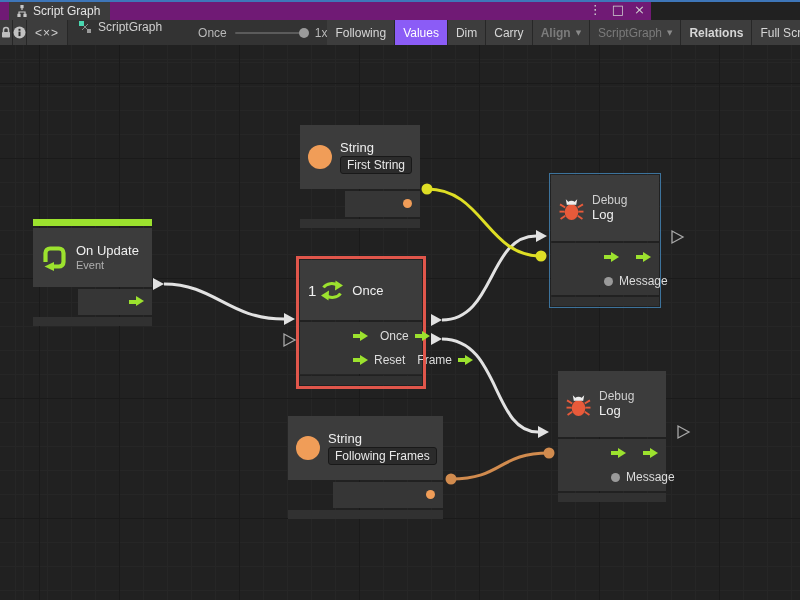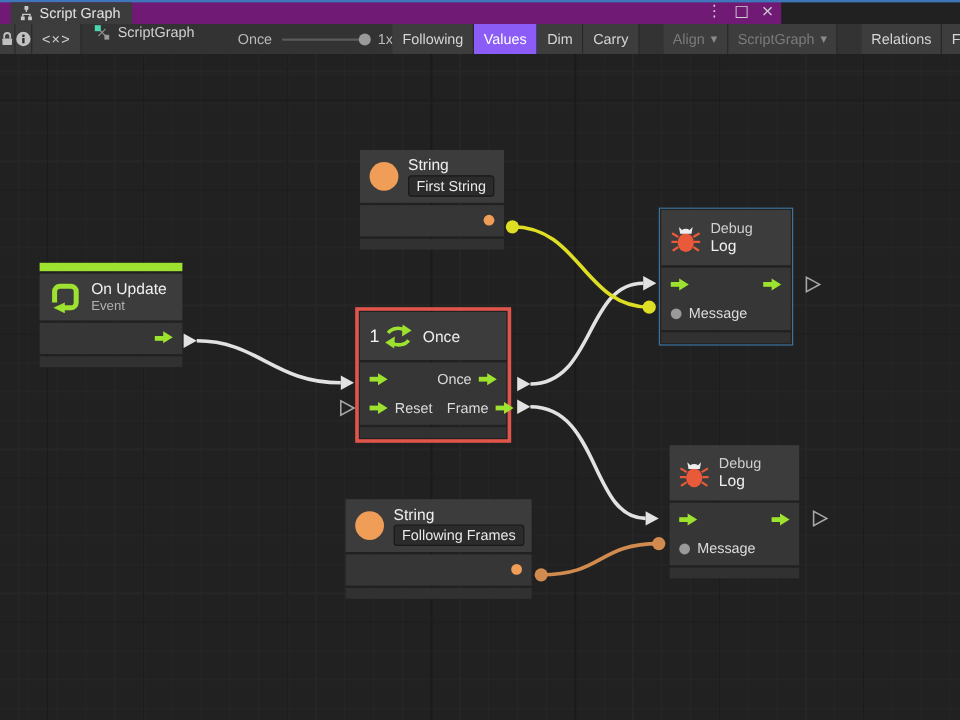--- a/index.html
+++ b/index.html
@@ -26,41 +26,41 @@
   .tbtn.icon{padding:0;width:26px;}
   .tbtn.codebtn{width:68px;color:#cfcfcf;letter-spacing:1px;}
   .tbtn.active{background:#8b5cf6;color:#ffffff;}
   .tbtn.disabled{color:#7b7b7b;}
   .caret{font-size:7px;margin-left:5px;color:#8a8a8a;font-family:"DejaVu Sans",sans-serif;}
   .crumb{display:flex;gap:6px;padding:0 10px;color:#d0d0d0;}
   .zoomgrp{display:flex;align-items:center;gap:8px;margin-left:26px;color:#b9b9b9;}
   .slider{position:relative;width:72px;height:2px;background:#5b5b5b;border-radius:1px;}
   .knob{position:absolute;right:-2px;top:-4px;width:10px;height:10px;border-radius:50%;background:#9a9a9a;}
   .rightbtns{margin-left:auto;display:flex;align-items:stretch;}
-  .gap4{margin-left:20px;}
+  .gap4{margin-left:0;font-weight:bold;}
 
   
   .canvas{position:absolute;left:0;top:45px;width:800px;height:555px;background-color:#212121;
     background-image:
       repeating-linear-gradient(to right,#1a1a1a 0 1px,transparent 1px 120px),
       repeating-linear-gradient(to bottom,#1a1a1a 0 1px,transparent 1px 120px),
       repeating-linear-gradient(to right,#262626 0 1px,transparent 1px 24px),
       repeating-linear-gradient(to bottom,#262626 0 1px,transparent 1px 24px);
     background-position:119px 0,0 113px,23px 0,0 17px;}
 
   
   .node{position:absolute;display:flex;flex-direction:column;gap:2px;background:transparent;
         color:#e6e6e6;font-size:12px;z-index:2;}
   .sec{background:#363636;}
-  .hdr{background:#3c3c3c;display:flex;align-items:center;gap:8px;padding:5px 8px;}
+  .hdr{background:#3c3c3c;display:flex;align-items:center;gap:8px;padding:15px 8px;}
   .hdr .titles{display:flex;flex-direction:column;line-height:1.2;}
   .ntitle{font-size:13px;color:#efefef;}
   .nsub{font-size:11px;color:#b0b0b0;}
   .ncat{font-size:12px;color:#cfcfcf;}
-  .row{display:flex;align-items:center;height:26px;padding:0 8px;gap:6px;}
+  .row{display:flex;align-items:center;height:26px;padding:0 8px;gap:6px;margin-left:45px;}
   .footer{height:9px;background:#313131;}
   .greenbar{height:7px;background:#9ce22e;}
   .spacer{flex:1;}
   .field{background:#2b2b2b;border:1px solid #191919;border-radius:3px;
          padding:1px 6px;font-size:12px;color:#e8e8e8;white-space:nowrap;}
   .bigdot{width:24px;height:24px;border-radius:50%;background:#f09d58;flex:none;}
   .pdot-o{width:9px;height:9px;border-radius:50%;background:#f09d58;flex:none;}
   .pdot-g{width:9px;height:9px;border-radius:50%;background:#9a9a9a;flex:none;}
   .garr{position:relative;width:15px;height:11px;flex:none;}
   .garr::before{content:"";position:absolute;left:0;top:3.5px;width:8px;height:4px;background:#9ce22e;}

